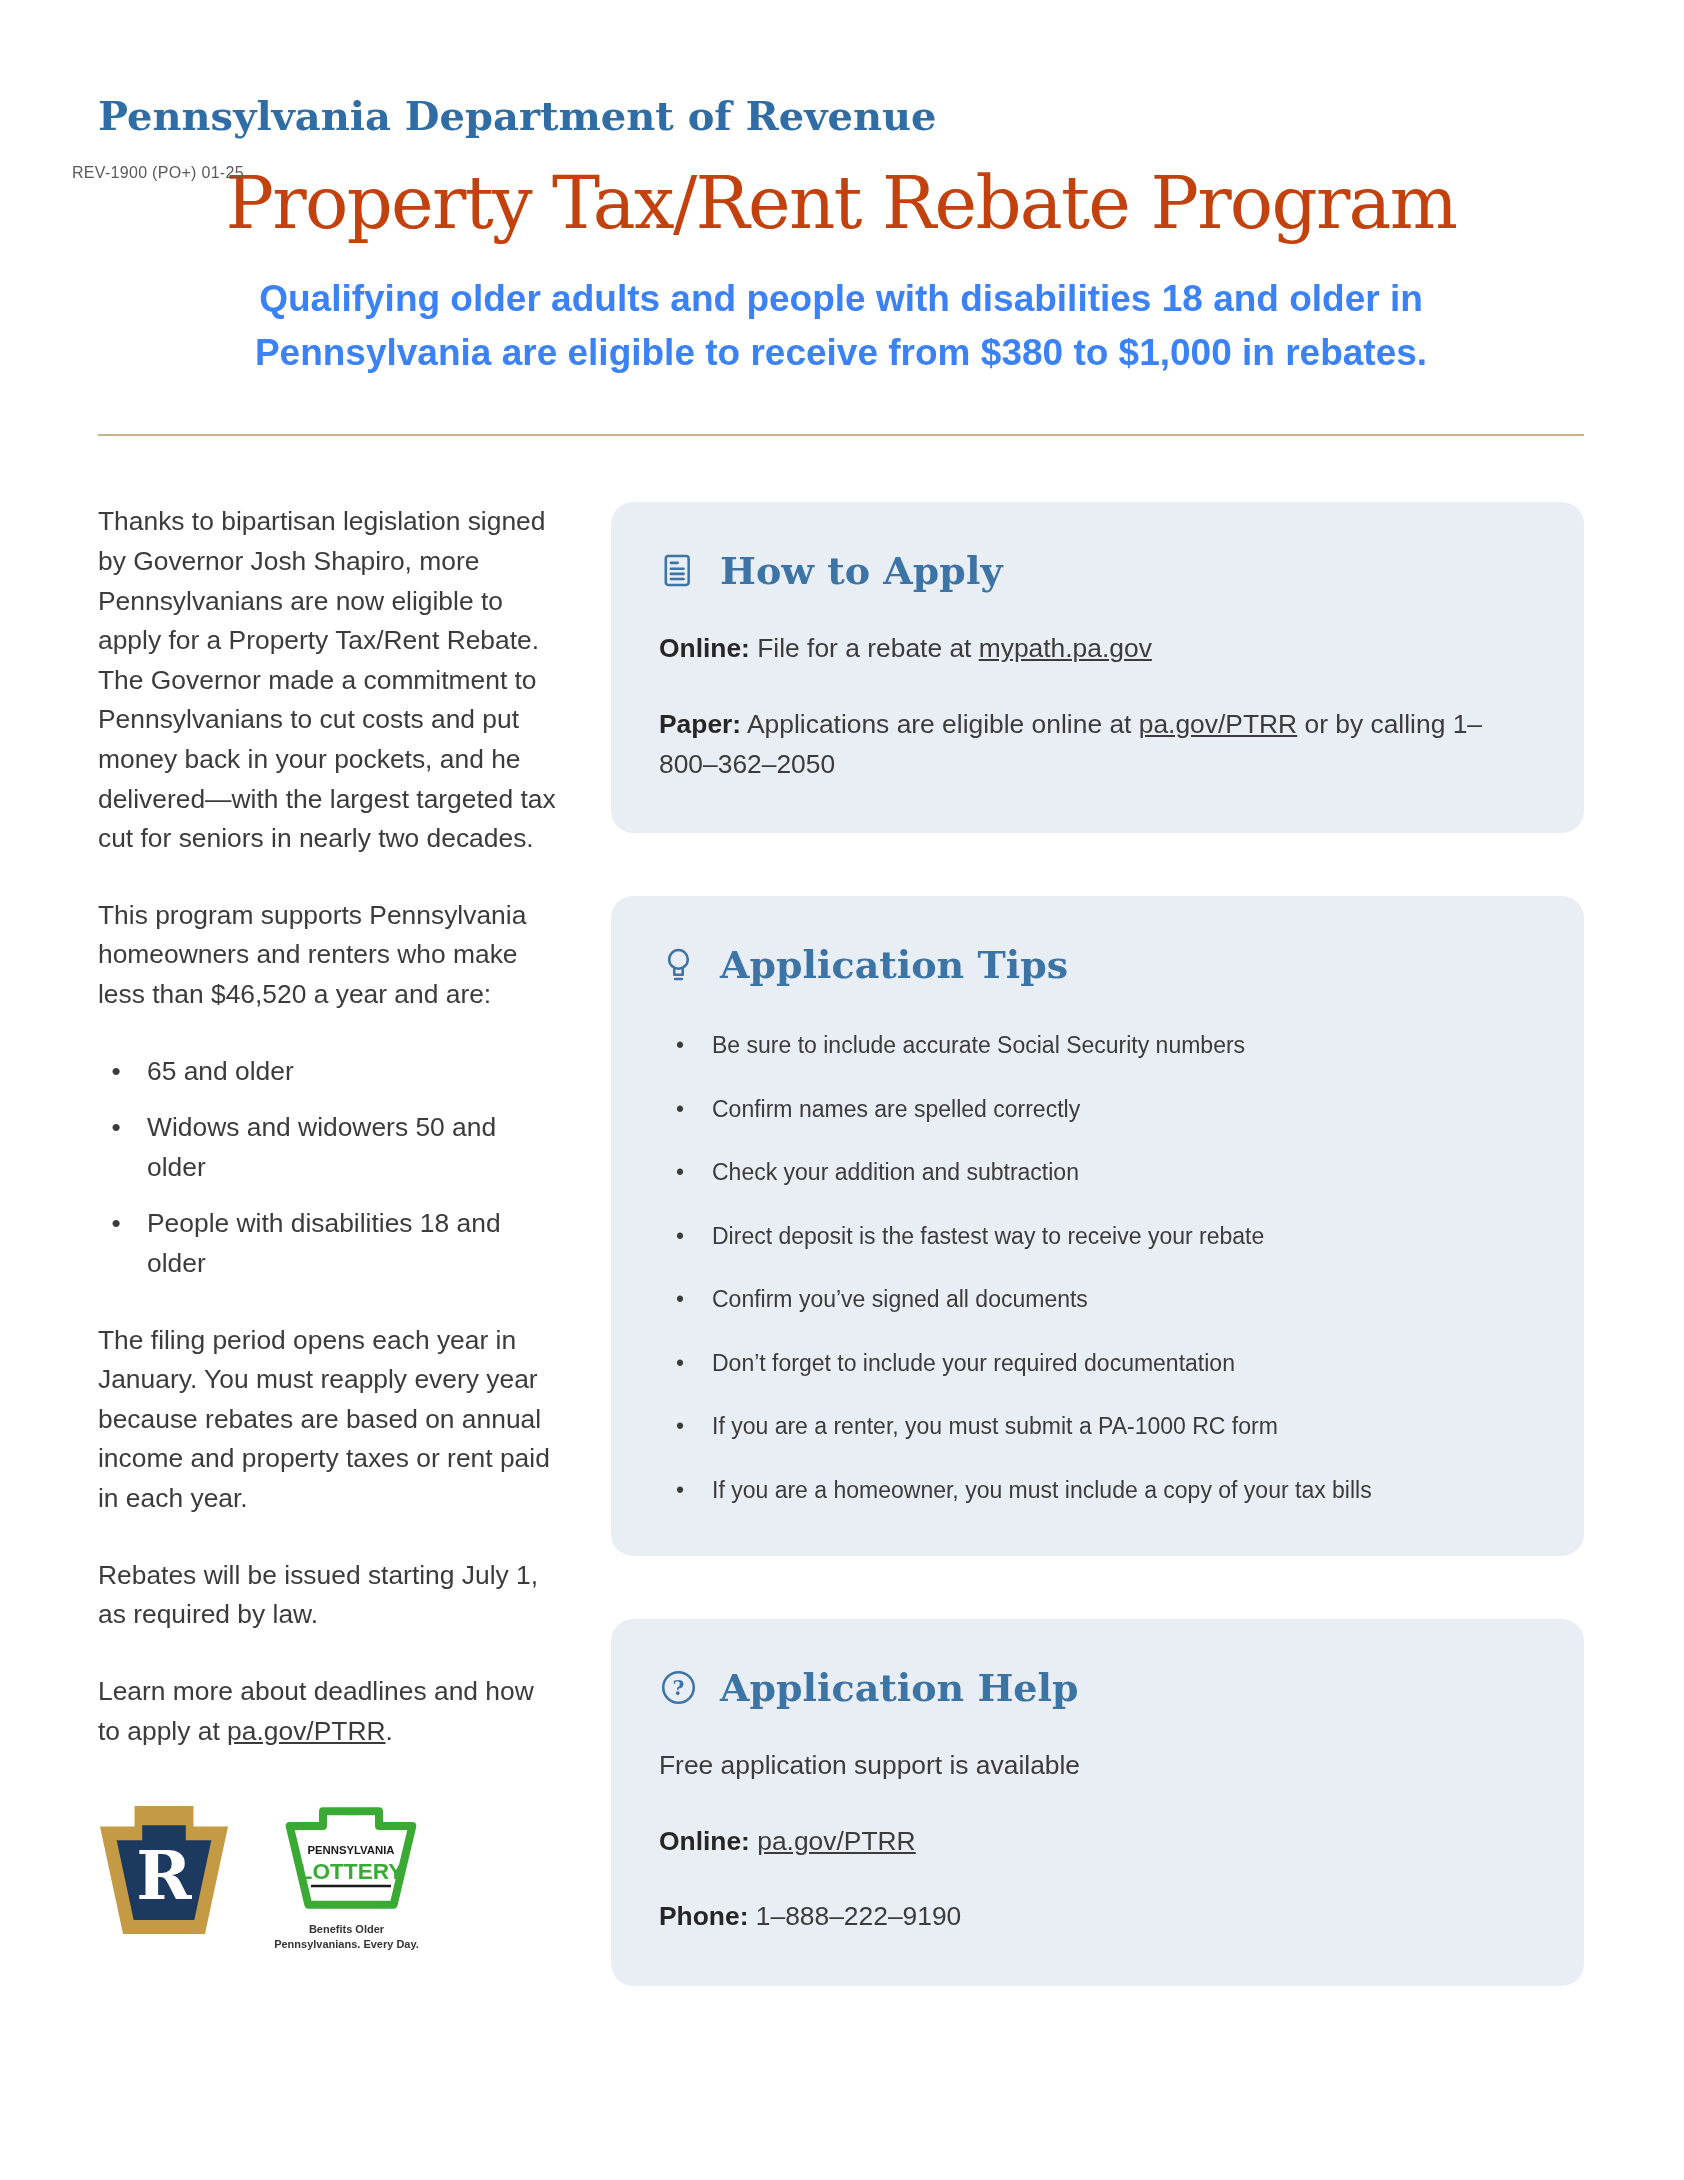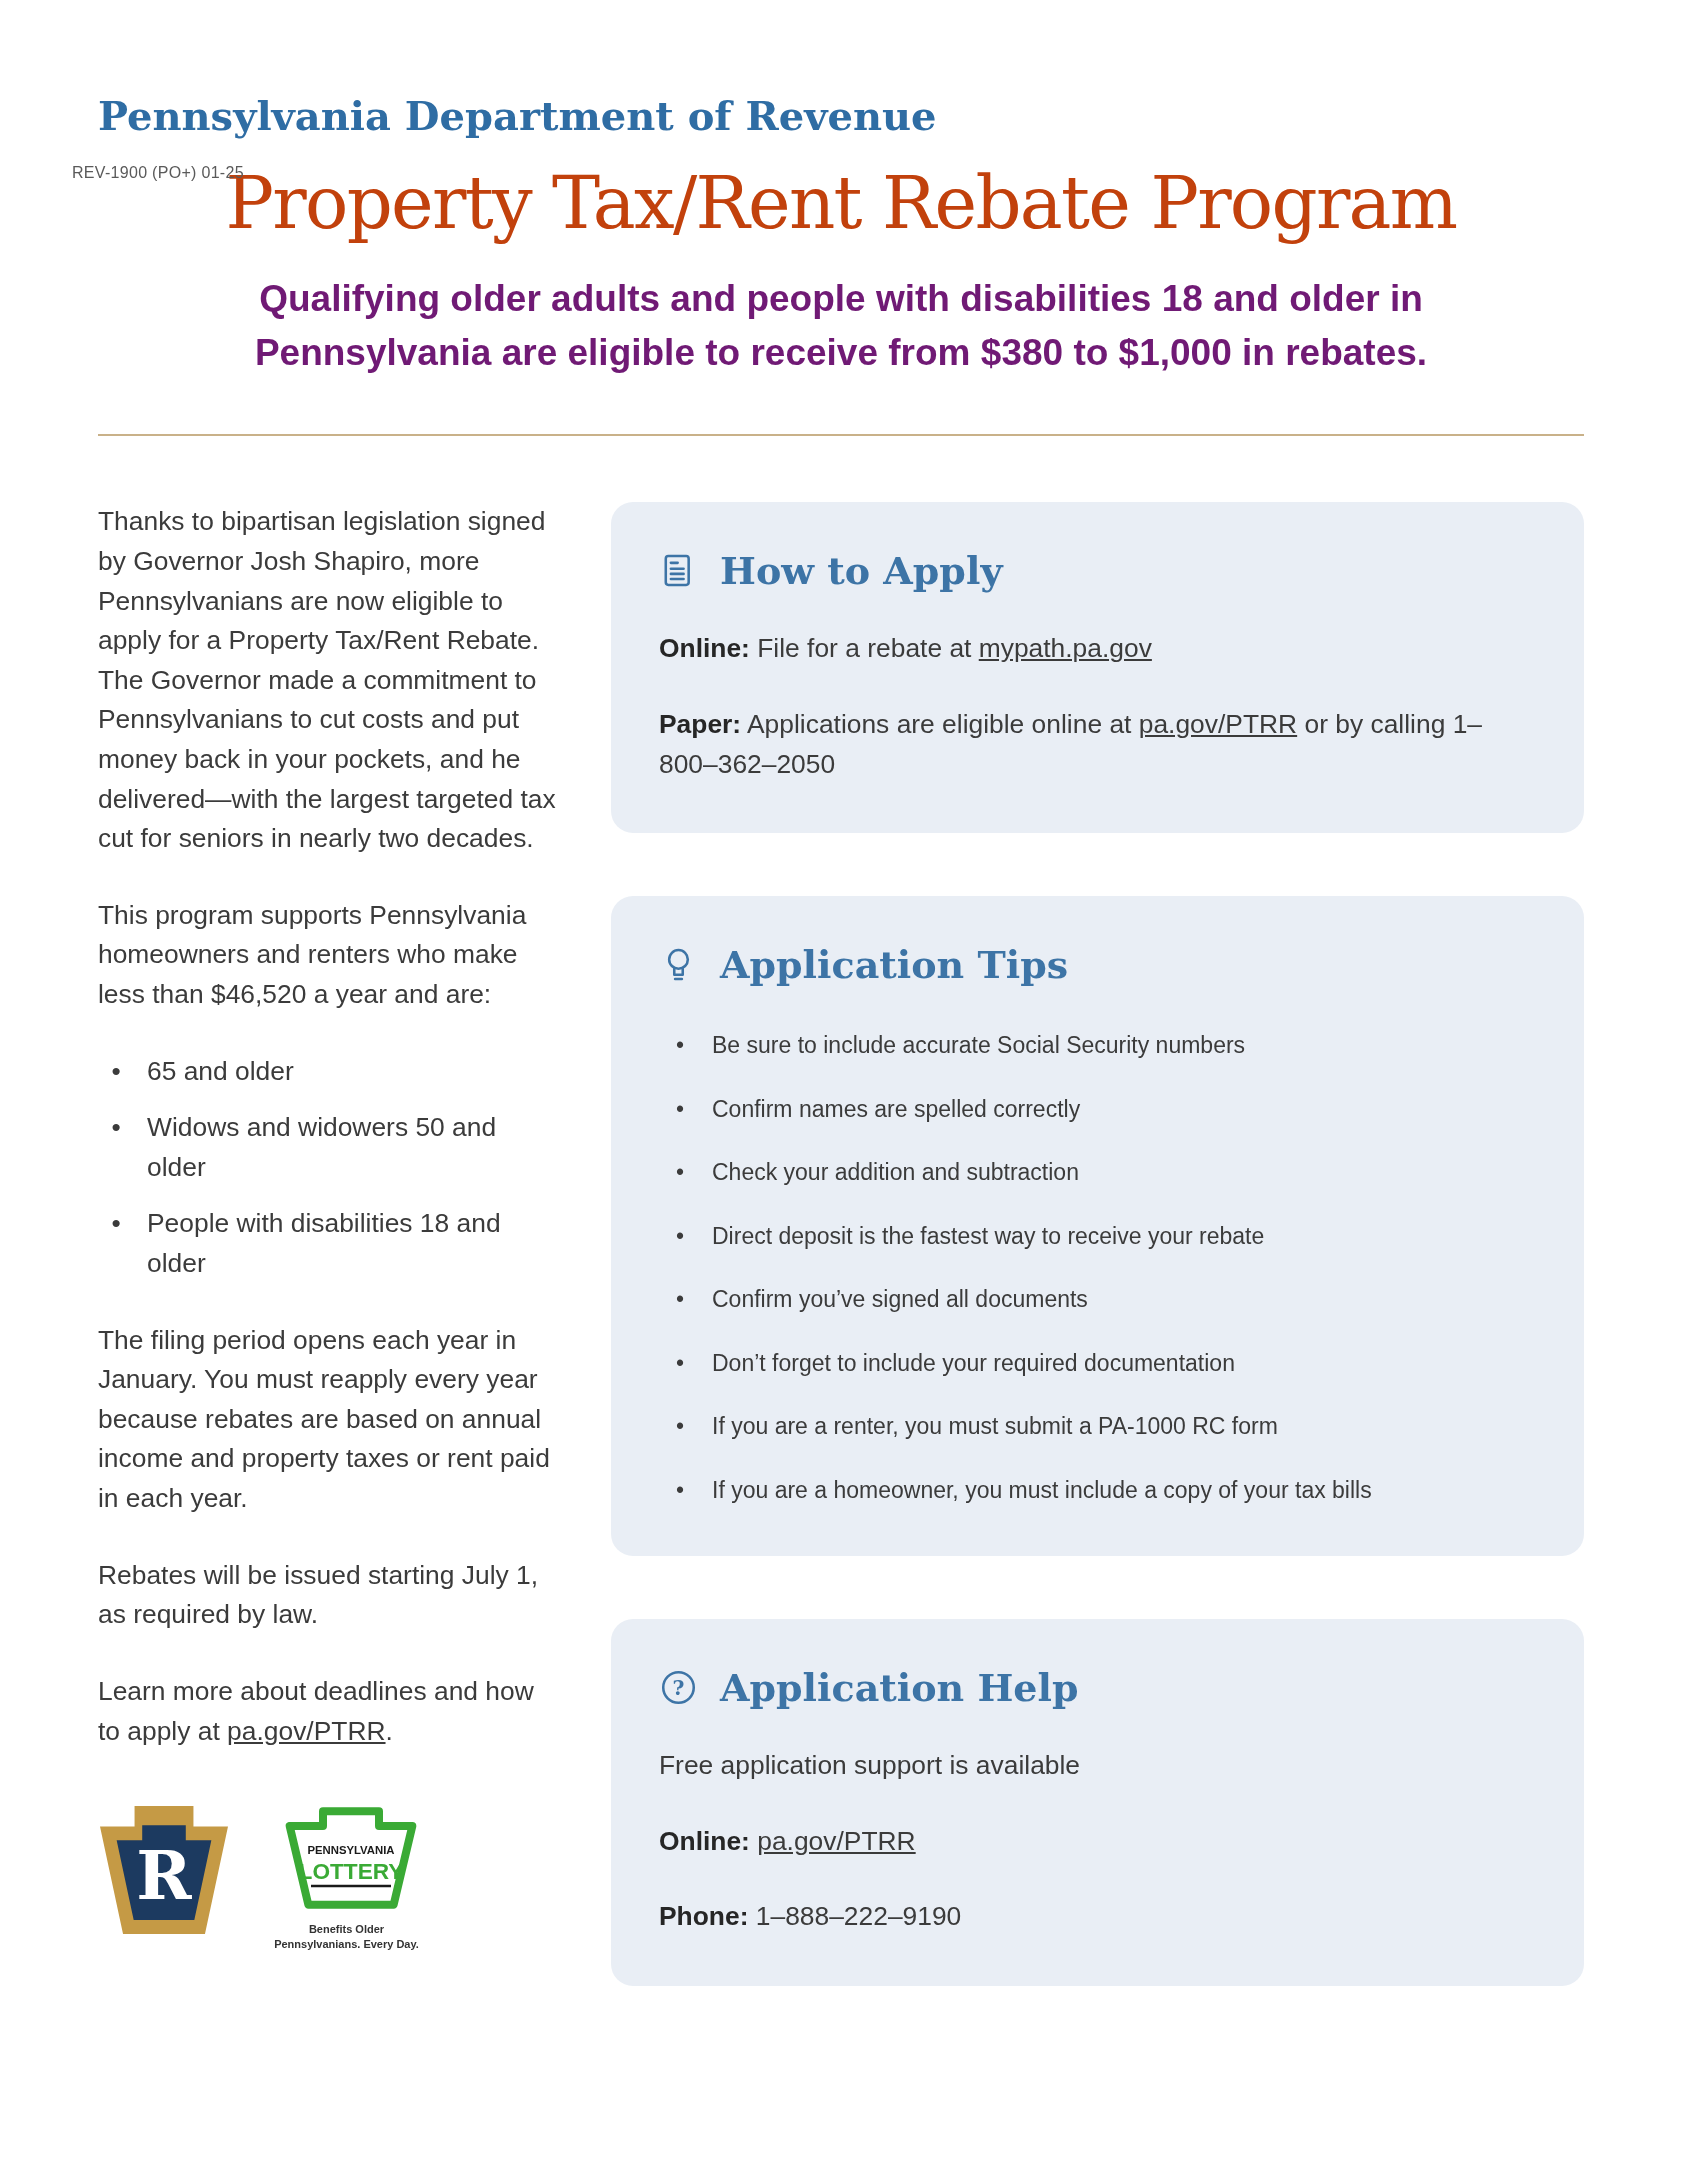--- a/index.html
+++ b/index.html
@@ -23,21 +23,21 @@
     font-family: "DejaVu Serif", serif; font-weight: 600;
     font-size: 40px; color: #2F6DA4;
   }
   .title {
     margin: 22px 0 0; text-align: center;
     font-family: "DejaVu Serif", serif; font-weight: 400;
     font-size: 72px; letter-spacing: -1.7px; color: #c2410c;
   }
   .subtitle {
     margin: 27px auto 0; max-width: 1329px; text-align: center;
-    font-size: 37px; font-weight: bold; line-height: 1.45; color: #701a75;
+    font-size: 37px; font-weight: bold; line-height: 1.45; color: #3b82f6;
   }
   .divider { border: none; border-top: 2.6px solid #C9B189; margin: 55px 0 0; }
 
   .content { display: flex; margin-top: 66px; }
 
   
   .left-col { flex: 0 0 464px; width: 464px; font-size: 26.4px; line-height: 1.5; }
   .left-col p { margin: 0 0 37px; }
   .left-col ul { list-style: none; margin: 0 0 37px; padding: 0; }
   .left-col li { position: relative; padding-left: 49px; margin-bottom: 17px; }

